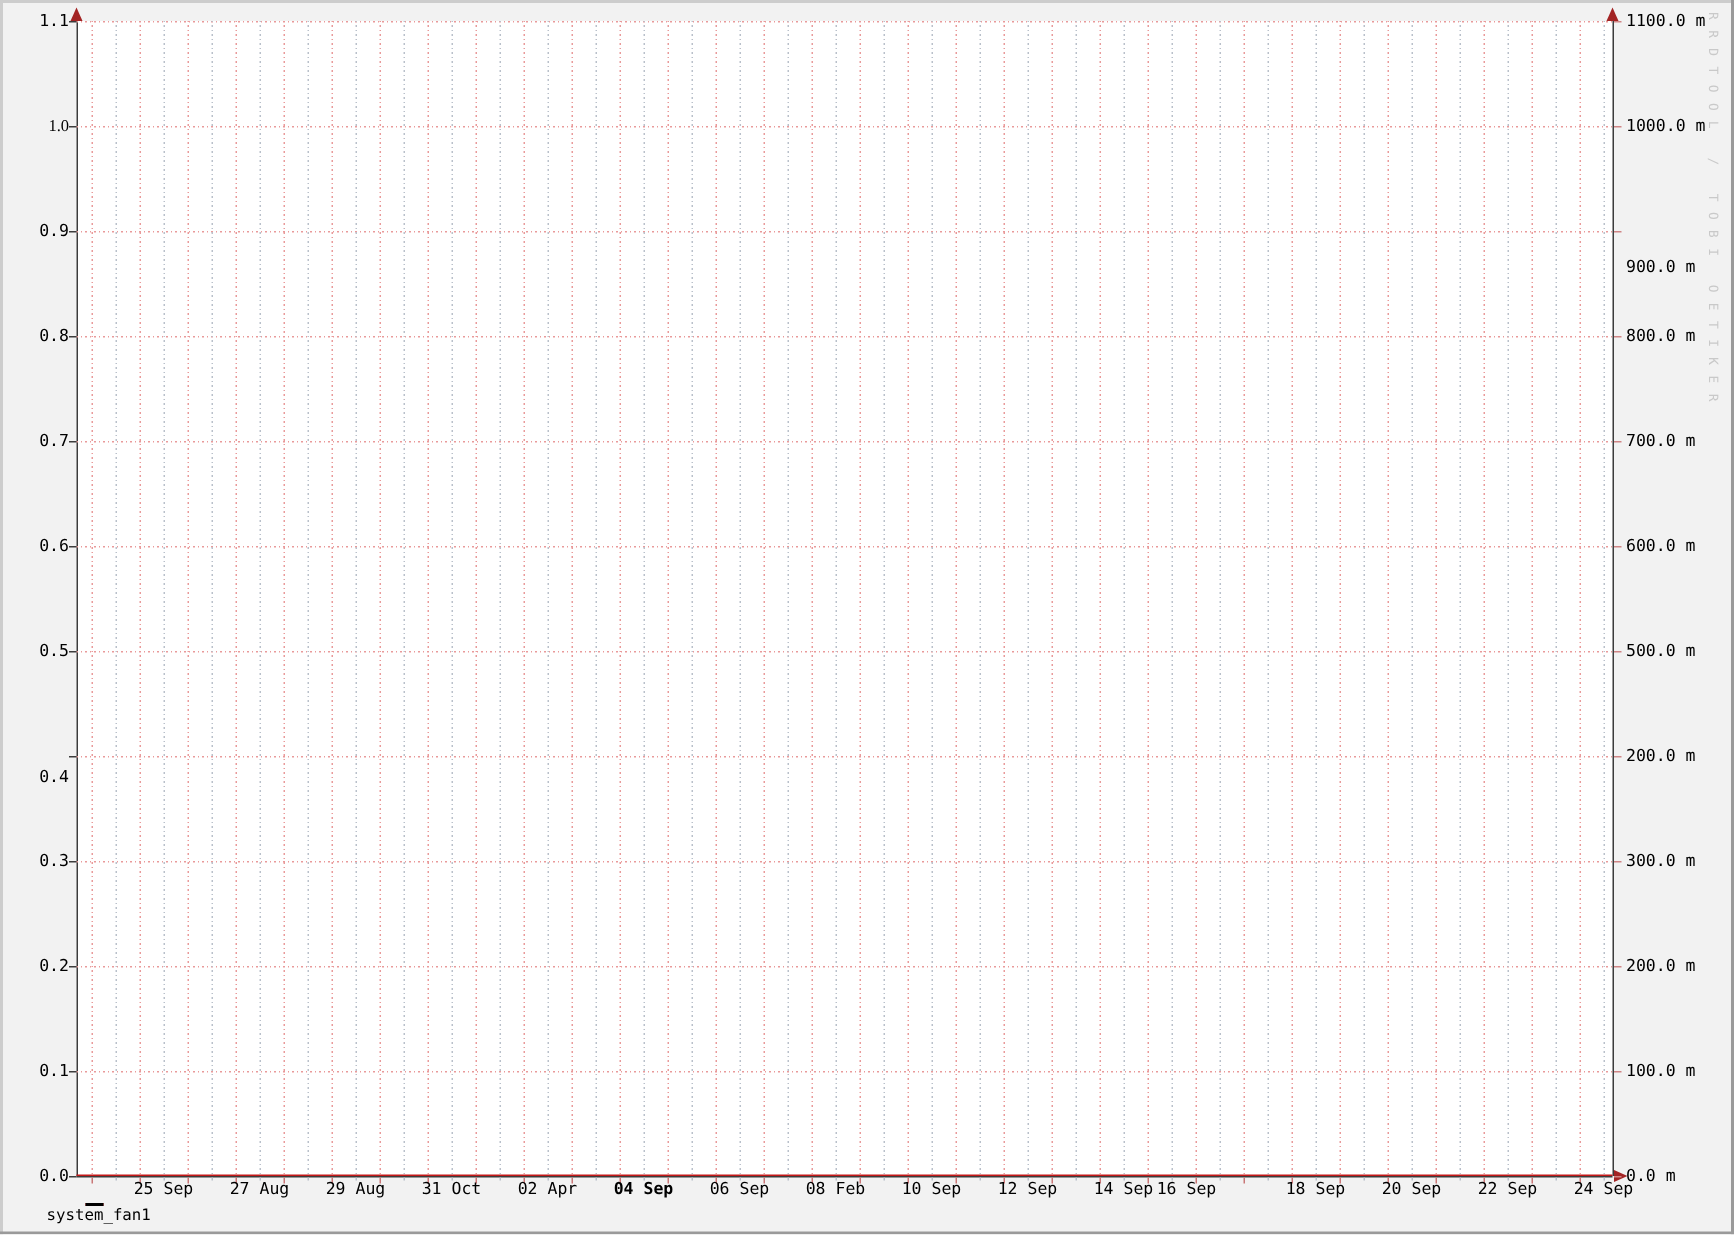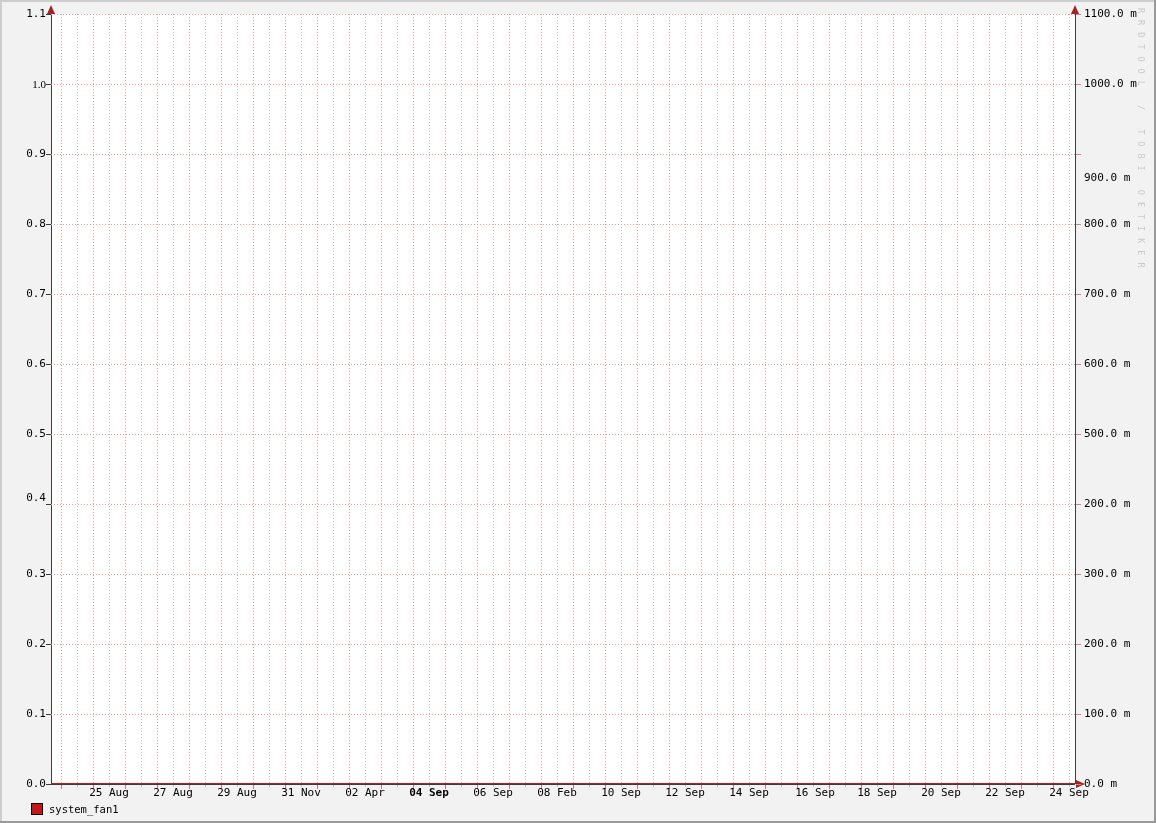--- a/index.html
+++ b/index.html
@@ -41,21 +41,21 @@
   .ylab-right { text-align:center; }
   .xlab { width:48px; text-align:center; }
 
   .arrow { position:absolute; width:0; height:0; }
   .arrow.up    { border-left:4px solid transparent; border-right:4px solid transparent; border-bottom:9px solid #a32424; }
   .arrow.rightward { border-top:4px solid transparent; border-bottom:4px solid transparent; border-left:9px solid #a32424; }
   #arrow-left-axis  { left:47px;   top:5px; }
   #arrow-right-axis { left:1071px; top:5px; }
   #arrow-x-axis     { left:1076px; top:780px; }
 
-  #legend { position:absolute; left:31px; top:802px; height:14px; display:flex; align-items:center; }
+  #legend { position:absolute; left:31px; top:802px; height:14px; display:flex; align-items:center;flex-direction:column; }
   #legend .swatch { width:12px; height:12px; background:#c41818; border:1px solid #000; margin-right:6px; }
   #legend .legend-text { font-size:10.5px; line-height:13px; }
 
   #watermark {
     position:absolute; left:1136px; top:8px;
     writing-mode:vertical-rl; text-orientation:mixed;
     font-size:8.5px; letter-spacing:7px; color:#c9c9c9;
   }
 </style>
 </head>
@@ -110,21 +110,21 @@
     <div class="lab ylab-left" style="left: 14px; top: 358px;">0.6</div>
     <div class="lab ylab-right" style="left: 1084px; top: 358px;">600.0 m</div>
     <div class="hgrid" style="left: 51px; top: 434px; width: 1024px;"></div>
     <div class="ytick" style="left: 46px; top: 434px;"></div>
     <div class="ytick right" style="left: 1076px; top: 434px;"></div>
     <div class="lab ylab-left" style="left: 14px; top: 428px;">0.5</div>
     <div class="lab ylab-right" style="left: 1084px; top: 428px;">500.0 m</div>
     <div class="hgrid" style="left: 51px; top: 504px; width: 1024px;"></div>
     <div class="ytick" style="left: 46px; top: 504px;"></div>
     <div class="ytick right" style="left: 1076px; top: 504px;"></div>
-    <div class="lab ylab-left" style="left: 14px; top: 492px;">0.4</div>
+    <div class="lab ylab-left" style="left: 14px; top: 512px;">0.4</div>
     <div class="lab ylab-right" style="left: 1084px; top: 498px;">200.0 m</div>
     <div class="hgrid" style="left: 51px; top: 574px; width: 1024px;"></div>
     <div class="ytick" style="left: 46px; top: 574px;"></div>
     <div class="ytick right" style="left: 1076px; top: 574px;"></div>
     <div class="lab ylab-left" style="left: 14px; top: 568px;">0.3</div>
     <div class="lab ylab-right" style="left: 1084px; top: 568px;">300.0 m</div>
     <div class="hgrid" style="left: 51px; top: 644px; width: 1024px;"></div>
     <div class="ytick" style="left: 46px; top: 644px;"></div>
     <div class="ytick right" style="left: 1076px; top: 644px;"></div>
     <div class="lab ylab-left" style="left: 14px; top: 638px;">0.2</div>
@@ -259,32 +259,32 @@
     <div class="vgrid minor" style="left: 941px;"></div>
     <div class="xtick minor" style="left: 941px;"></div>
     <div class="vgrid minor" style="left: 973px;"></div>
     <div class="xtick minor" style="left: 973px;"></div>
     <div class="vgrid minor" style="left: 1005px;"></div>
     <div class="xtick minor" style="left: 1005px;"></div>
     <div class="vgrid minor" style="left: 1037px;"></div>
     <div class="xtick minor" style="left: 1037px;"></div>
     <div class="vgrid minor" style="left: 1069px;"></div>
     <div class="xtick minor" style="left: 1069px;"></div>
-    <div class="lab xlab" style="left: 85px; top: 787px;">25 Aug</div>
+    <div class="lab xlab" style="left: 85px; top: 787px;">25 Sep</div>
     <div class="lab xlab" style="left: 149px; top: 787px;">27 Aug</div>
     <div class="lab xlab" style="left: 213px; top: 787px;">29 Aug</div>
-    <div class="lab xlab" style="left: 277px; top: 787px;">31 Nov</div>
+    <div class="lab xlab" style="left: 277px; top: 787px;">31 Oct</div>
     <div class="lab xlab" style="left: 341px; top: 787px;">02 Apr</div>
     <div class="lab xlab" style="left: 405px; top: 787px; font-weight: bold;">04 Sep</div>
     <div class="lab xlab" style="left: 469px; top: 787px;">06 Sep</div>
     <div class="lab xlab" style="left: 533px; top: 787px;">08 Feb</div>
     <div class="lab xlab" style="left: 597px; top: 787px;">10 Sep</div>
     <div class="lab xlab" style="left: 661px; top: 787px;">12 Sep</div>
     <div class="lab xlab" style="left: 725px; top: 787px;">14 Sep</div>
-    <div class="lab xlab" style="left: 791px; top: 787px;">16 Sep</div>
+    <div class="lab xlab" style="left: 767px; top: 787px;">16 Sep</div>
     <div class="lab xlab" style="left: 853px; top: 787px;">18 Sep</div>
     <div class="lab xlab" style="left: 917px; top: 787px;">20 Sep</div>
     <div class="lab xlab" style="left: 981px; top: 787px;">22 Sep</div>
     <div class="lab xlab" style="left: 1045px; top: 787px;">24 Sep</div>
     <div class="edge top"></div>
     <div class="edge left"></div>
     <div class="edge bottom"></div>
     <div class="edge right"></div>
   </div>
 

